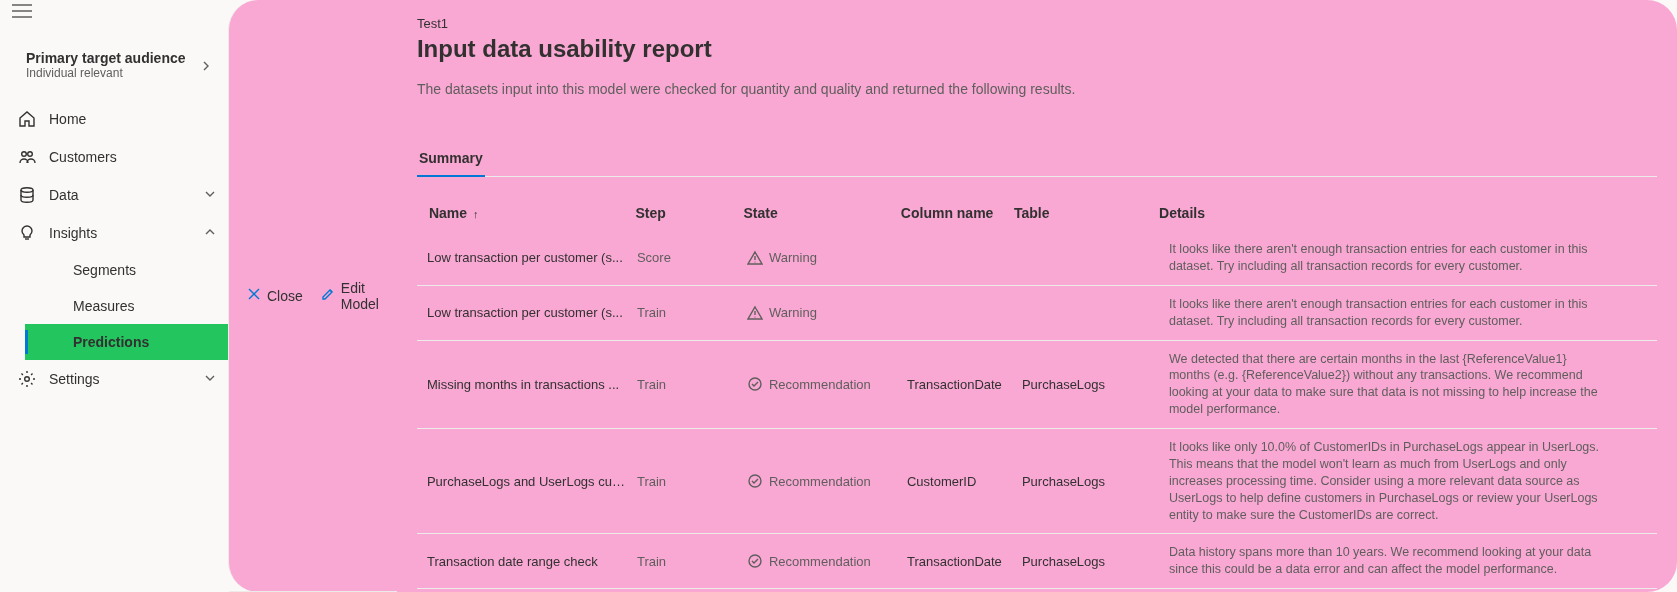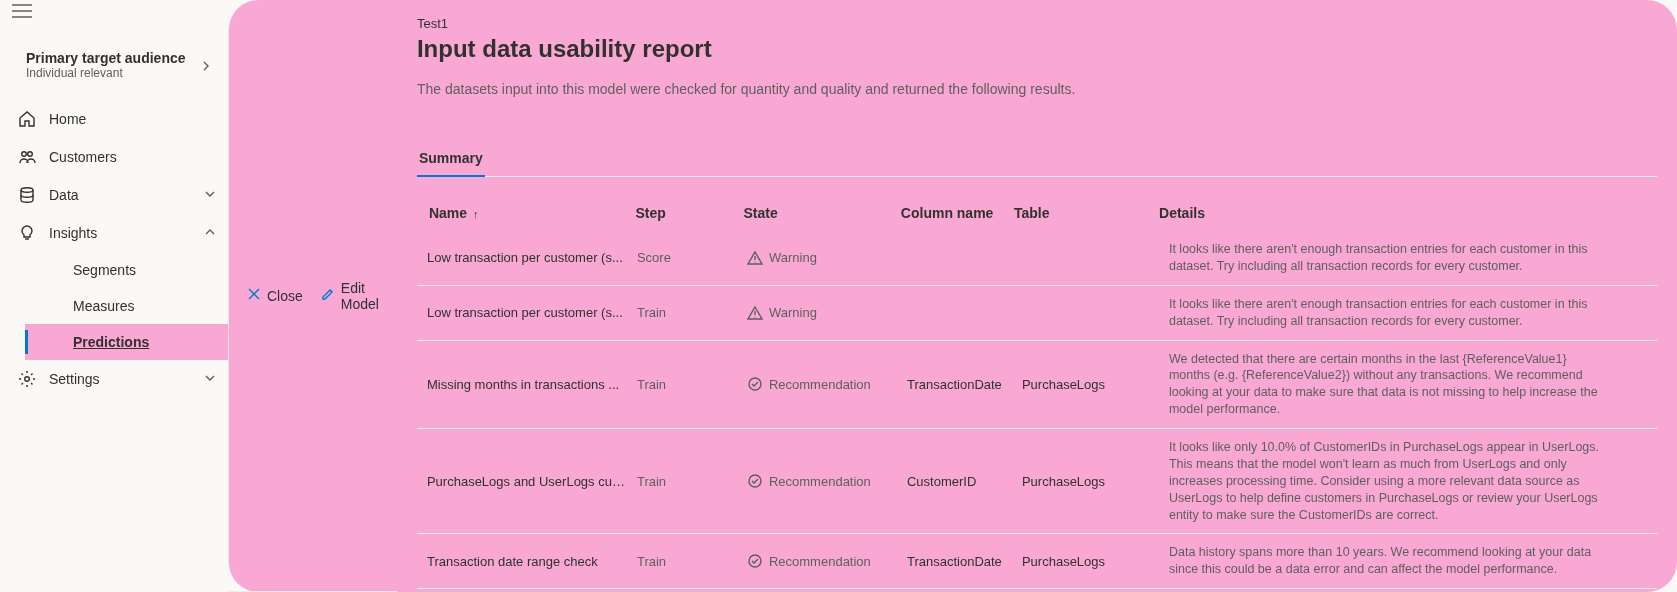--- a/index.html
+++ b/index.html
@@ -45,21 +45,21 @@
   .nav-item {
     display: flex;
     align-items: center;
     gap: 13px;
     padding: 10px 12px 10px 18px;
     cursor: pointer;
     color: #323130;
     position: relative;
   }
   .nav-item.sub { padding-left: 48px; margin-left: 25px; }
-  .nav-item.active { background: #f9a8d4; font-weight: 600; text-decoration: underline; }
+  .nav-item.active { background: #22c55e; font-weight: 600; }
   .nav-item.active::before {
     content: "";
     position: absolute;
     left: 0; top: 6px; bottom: 6px;
     width: 3px;
     background: #0078d4;
   }
   .nav-item .exp-chevron { margin-left: auto; }
   .nav-icon { width: 18px; height: 18px; flex-shrink: 0; display:flex; align-items:center; justify-content:center; }
   .nav-icon svg { width: 18px; height: 18px; stroke: #323130; fill: none; stroke-width: 1.4; }

